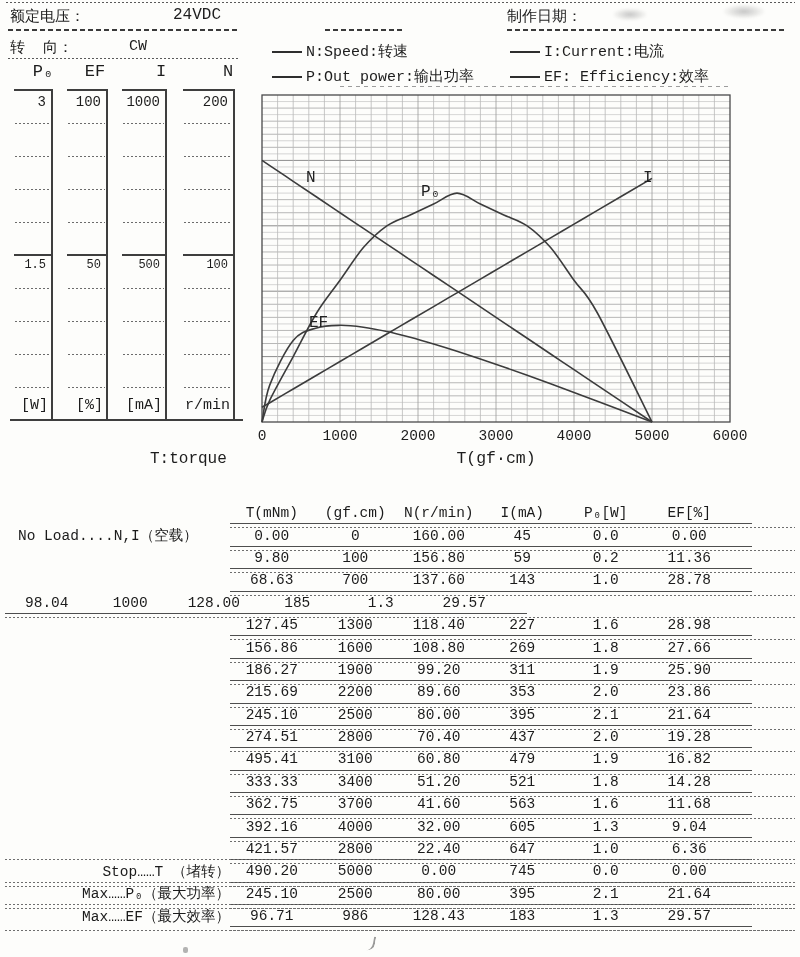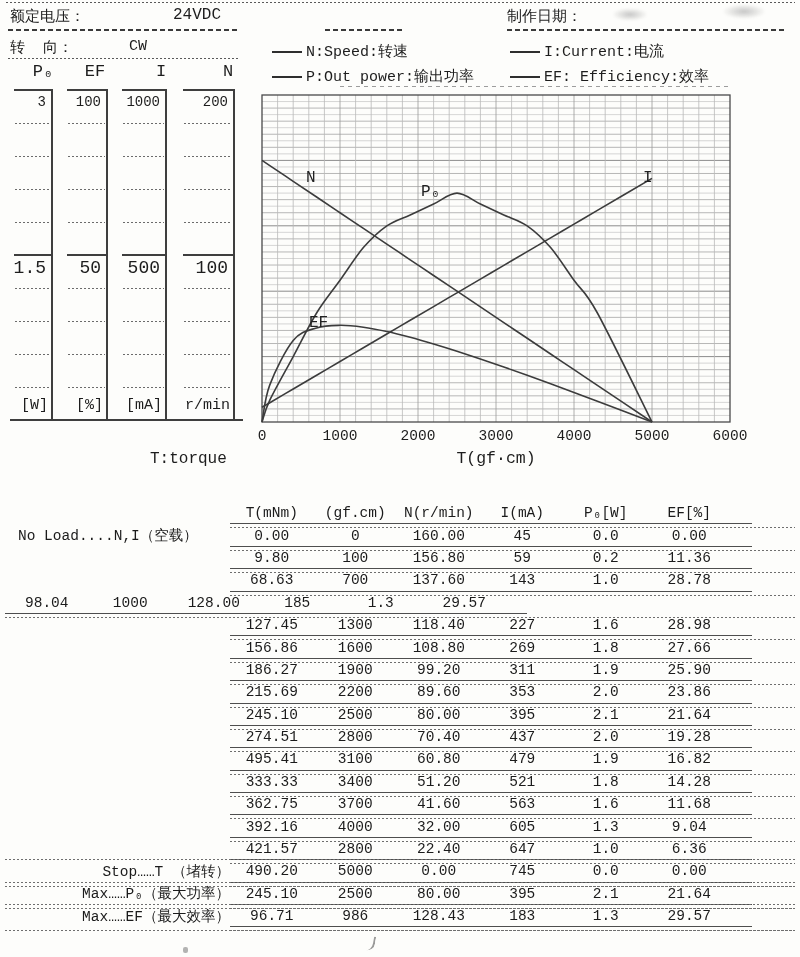--- a/index.html
+++ b/index.html
@@ -8,21 +8,21 @@
   .t{position:absolute;font-size:15px;white-space:pre;}
   .bold{font-weight:normal;}
   .dash{position:absolute;height:2px;background:repeating-linear-gradient(90deg,#3a3a3a 0 5px,transparent 5px 8px);}
   .dash-light{position:absolute;height:1px;background:repeating-linear-gradient(90deg,#9d9d9d 0 4px,transparent 4px 8px);}
   .dots{position:absolute;height:1px;background:repeating-linear-gradient(90deg,#5a5a5a 0 2px,transparent 2px 4px);}
   .legend-dash{position:absolute;width:30px;height:2px;background:#2e2e2e;}
   
   .scale-col{position:absolute;top:89px;height:330px;border-top:2px solid #3e3e3e;border-right:2px solid #3e3e3e;box-sizing:border-box;}
   .scale-head{position:absolute;top:62px;width:34px;text-align:center;font-size:17px;}
   .sv-top{position:absolute;top:3px;right:5px;font-size:14px;}
-  .sv-mid{position:absolute;top:167px;right:5px;font-size:18px;}
+  .sv-mid{position:absolute;top:167px;right:5px;font-size:12px;}
   .sv-unit{position:absolute;bottom:5px;right:3px;font-size:15px;}
   .midtick{position:absolute;left:0;right:0;top:163px;border-top:2px solid #3e3e3e;}
   .dotline{position:absolute;left:1px;right:1px;height:1px;background:repeating-linear-gradient(90deg,#6b6b6b 0 2px,transparent 2px 4px);}
   .scale-bottom{position:absolute;left:10px;top:419px;width:233px;height:2px;background:#3e3e3e;}
   
   #chart-svg{position:absolute;left:250px;top:88px;}
   #chart-svg text{font-family:"Liberation Mono","DejaVu Sans Mono",monospace;}
   
   #data-table{position:absolute;left:5px;top:502px;width:790px;}
   .trow{position:relative;display:flex;height:22.4px;font-size:14.5px;color:#1b1b1b;}

